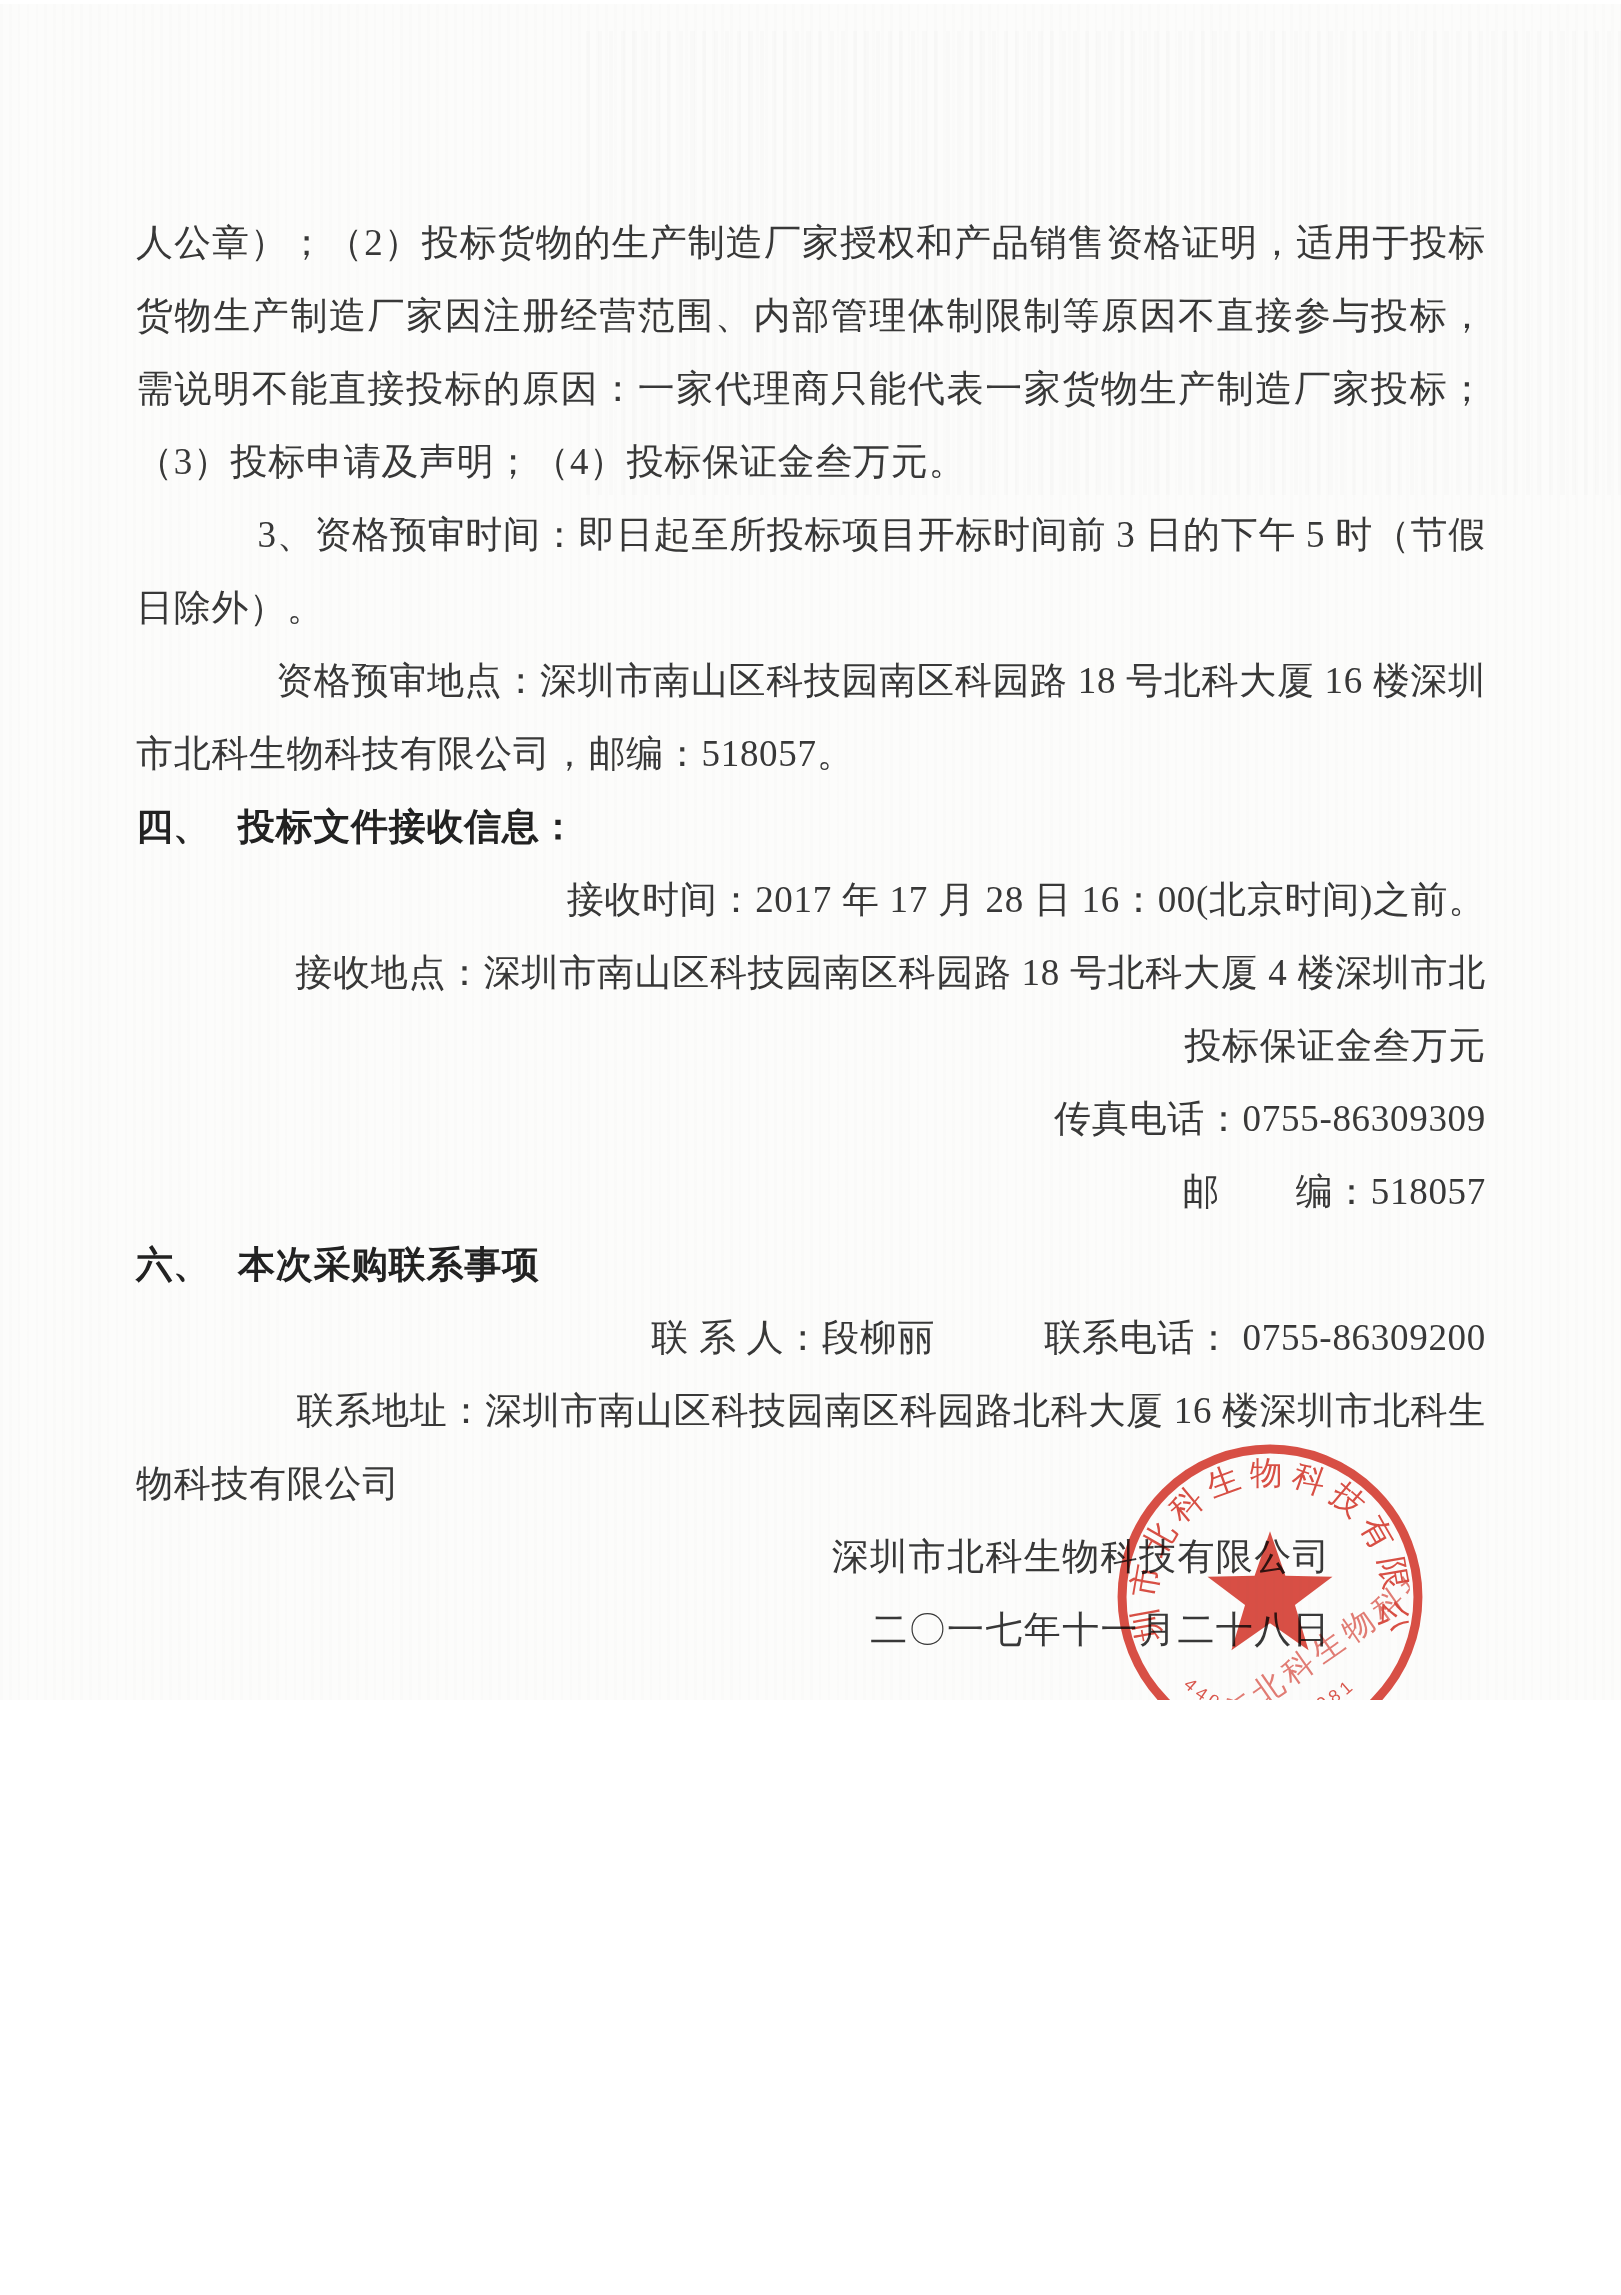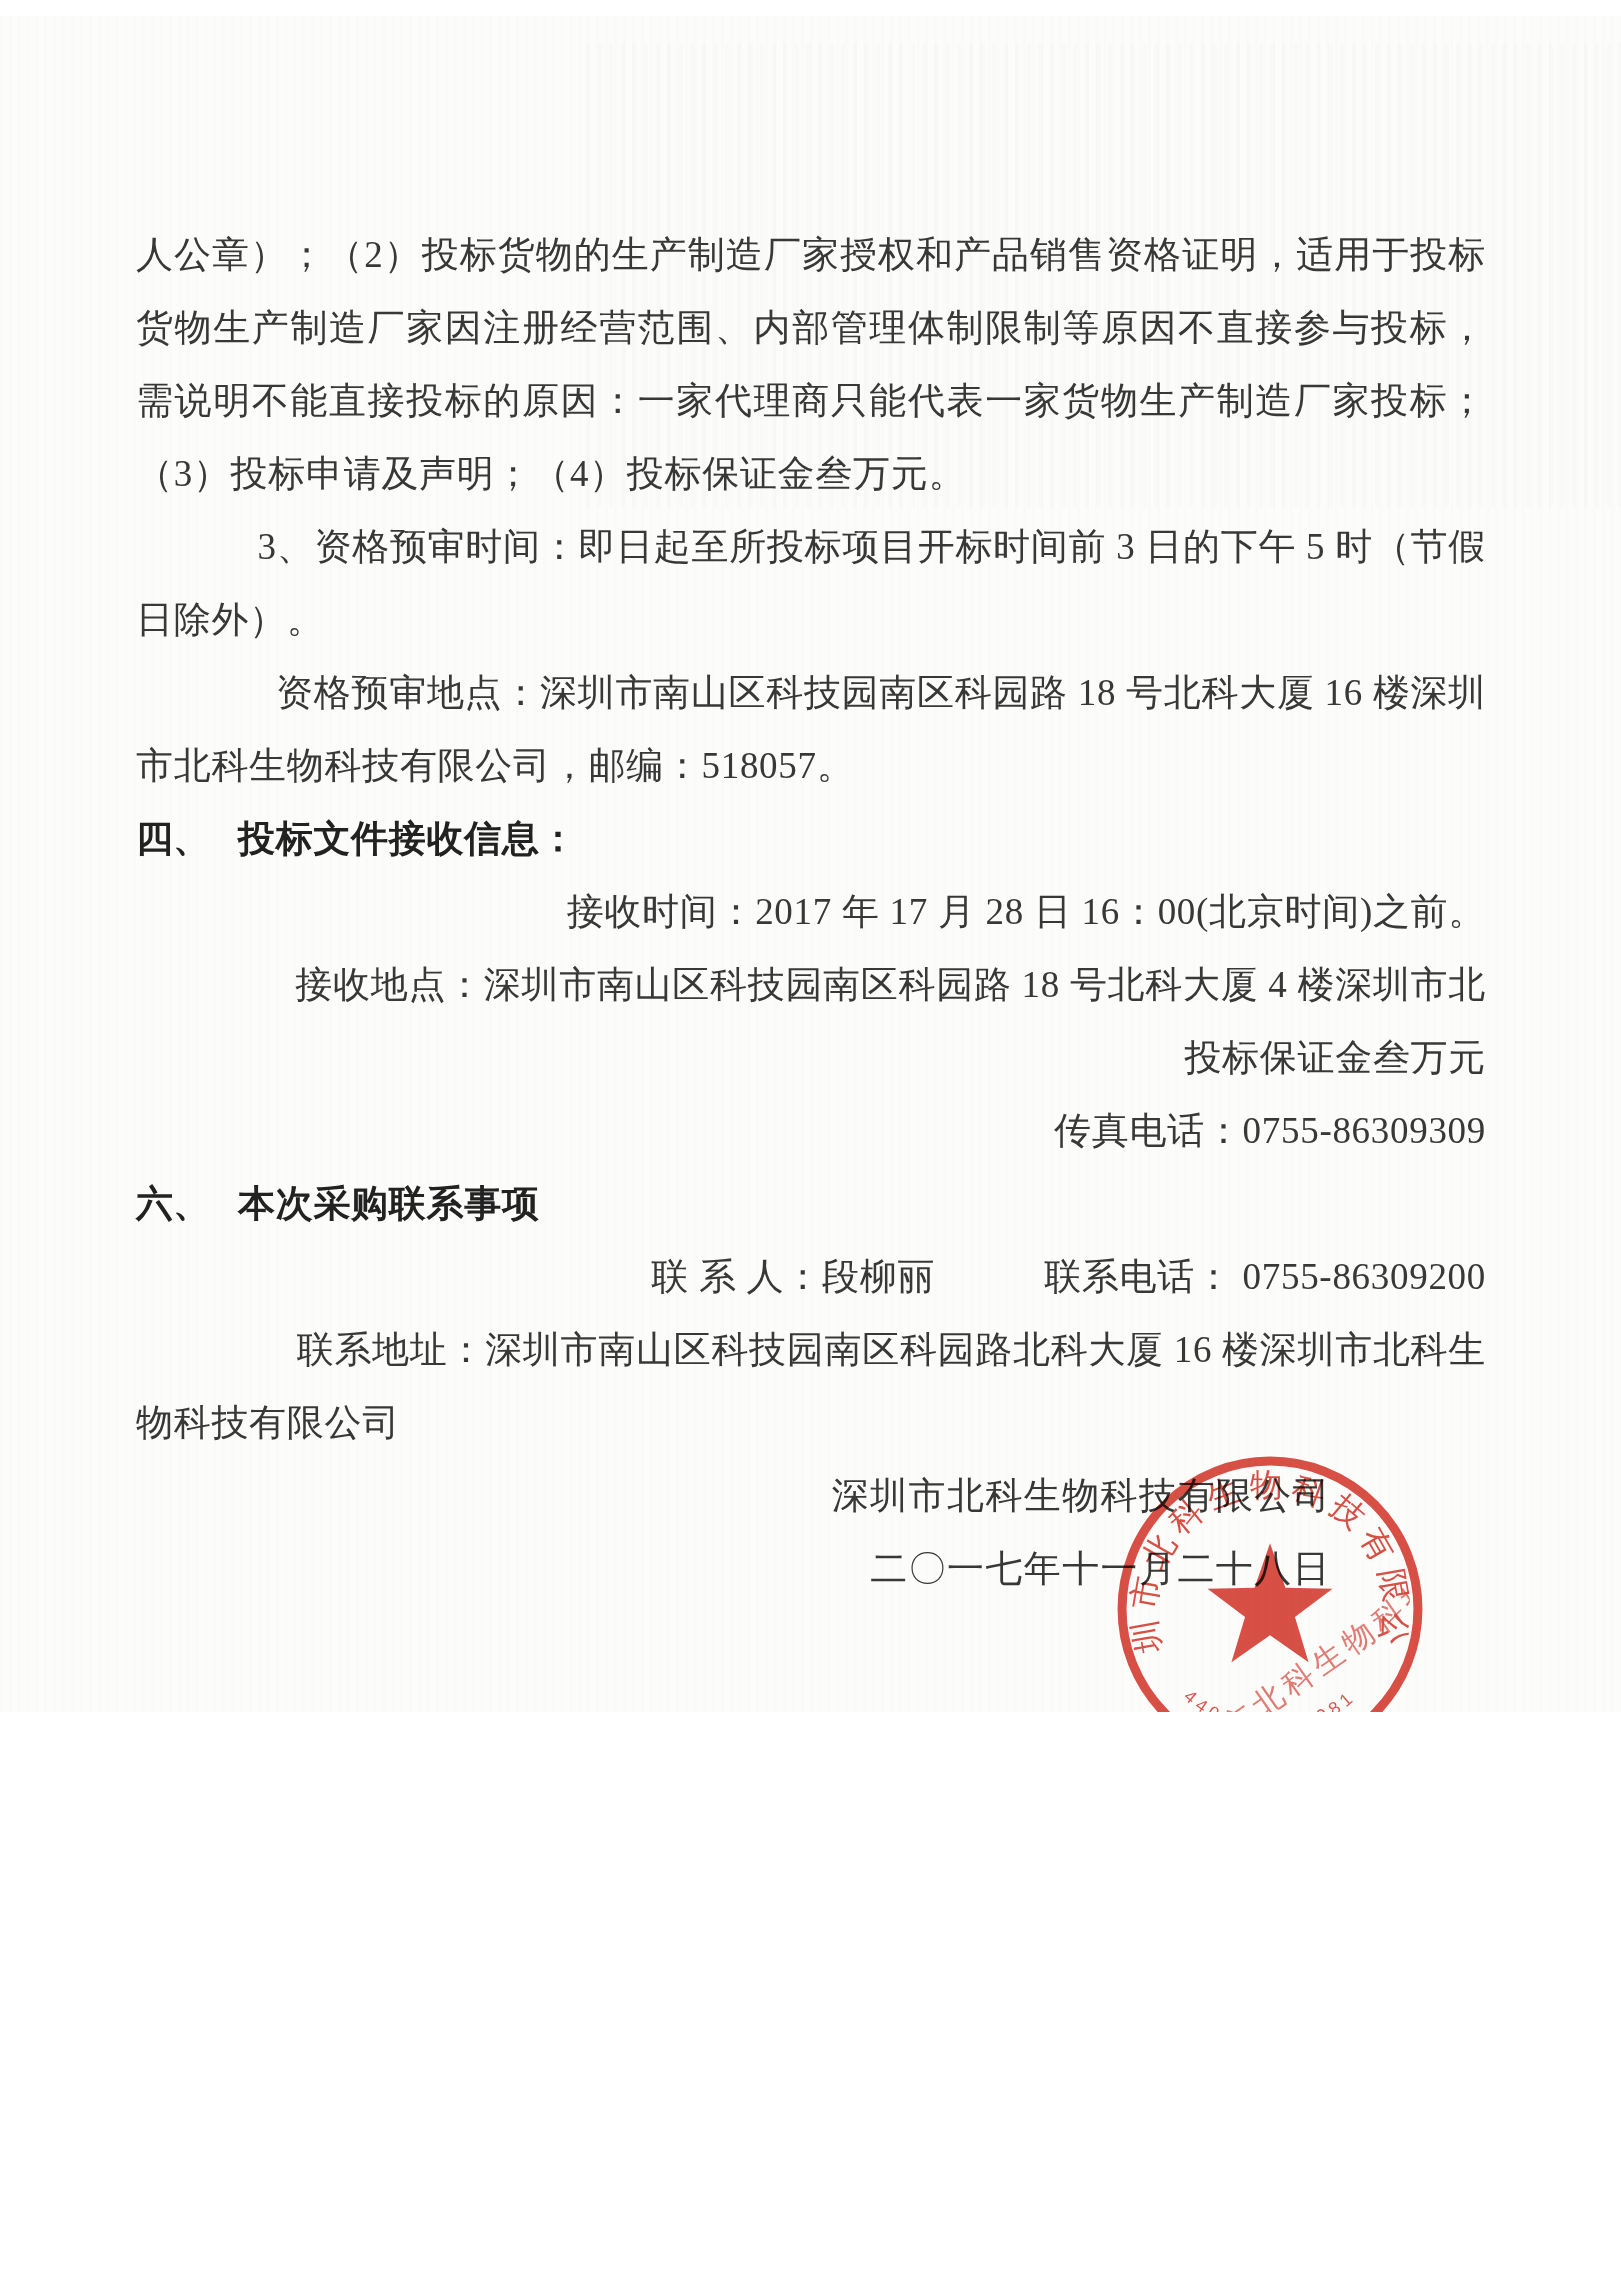--- a/index.html
+++ b/index.html
@@ -1,19 +1,19 @@
 <!DOCTYPE html>
 <html style="font-size:11px"><head>
 <meta charset="utf-8">
 <style>
   html,body{margin:0;padding:0;background:#ffffff;}
   .page{
     position:relative;
     width:1622px;height:1696px;
-    margin:16px auto;
+    margin:4px auto;
     background:#fcfcfb;
     overflow:hidden;
     font-family:"Liberation Serif","DejaVu Serif",serif;
     color:#383838;
   }
   
   .noise-all{
     position:absolute;inset:0;
     background:repeating-linear-gradient(90deg, rgba(0,0,0,0.006) 0 2.7px, transparent 2.7px 8.9px);
     pointer-events:none;
@@ -68,20 +68,21 @@
     <p class="indent">3、资格预审时间：即日起至所投标项目开标时间前 3 日的下午 5 时（节假</p>
     <p>日除外）。</p>
     <p class="indent">资格预审地点：深圳市南山区科技园南区科园路 18 号北科大厦 16 楼深圳</p>
     <p>市北科生物科技有限公司，邮编：518057。</p>
 
     <p class="h"><span class="num">四、</span><span>投标文件接收信息：</span></p>
     <p class="indent">接收时间：2017 年 17 月 28 日 16：00(北京时间)之前。</p>
     <p class="indent">接收地点：深圳市南山区科技园南区科园路 18 号北科大厦 4 楼深圳市北</p>
     <p class="indent">投标保证金叁万元</p>
     <p class="indent">传真电话：0755-86309309</p>
+    <p class="indent">邮　　编：518057</p>
 
 
     <p class="h"><span class="num">六、</span><span>本次采购联系事项</span></p>
 
     <p class="indent"><span>联 系 人：段柳丽</span><span class="gap3"></span><span>联系电话： 0755-86309200</span></p>
     <p class="indent">联系地址：深圳市南山区科技园南区科园路北科大厦 16 楼深圳市北科生</p>
     <p>物科技有限公司</p>
 
     <div class="sig">
       <p>深圳市北科生物科技有限公司</p>

